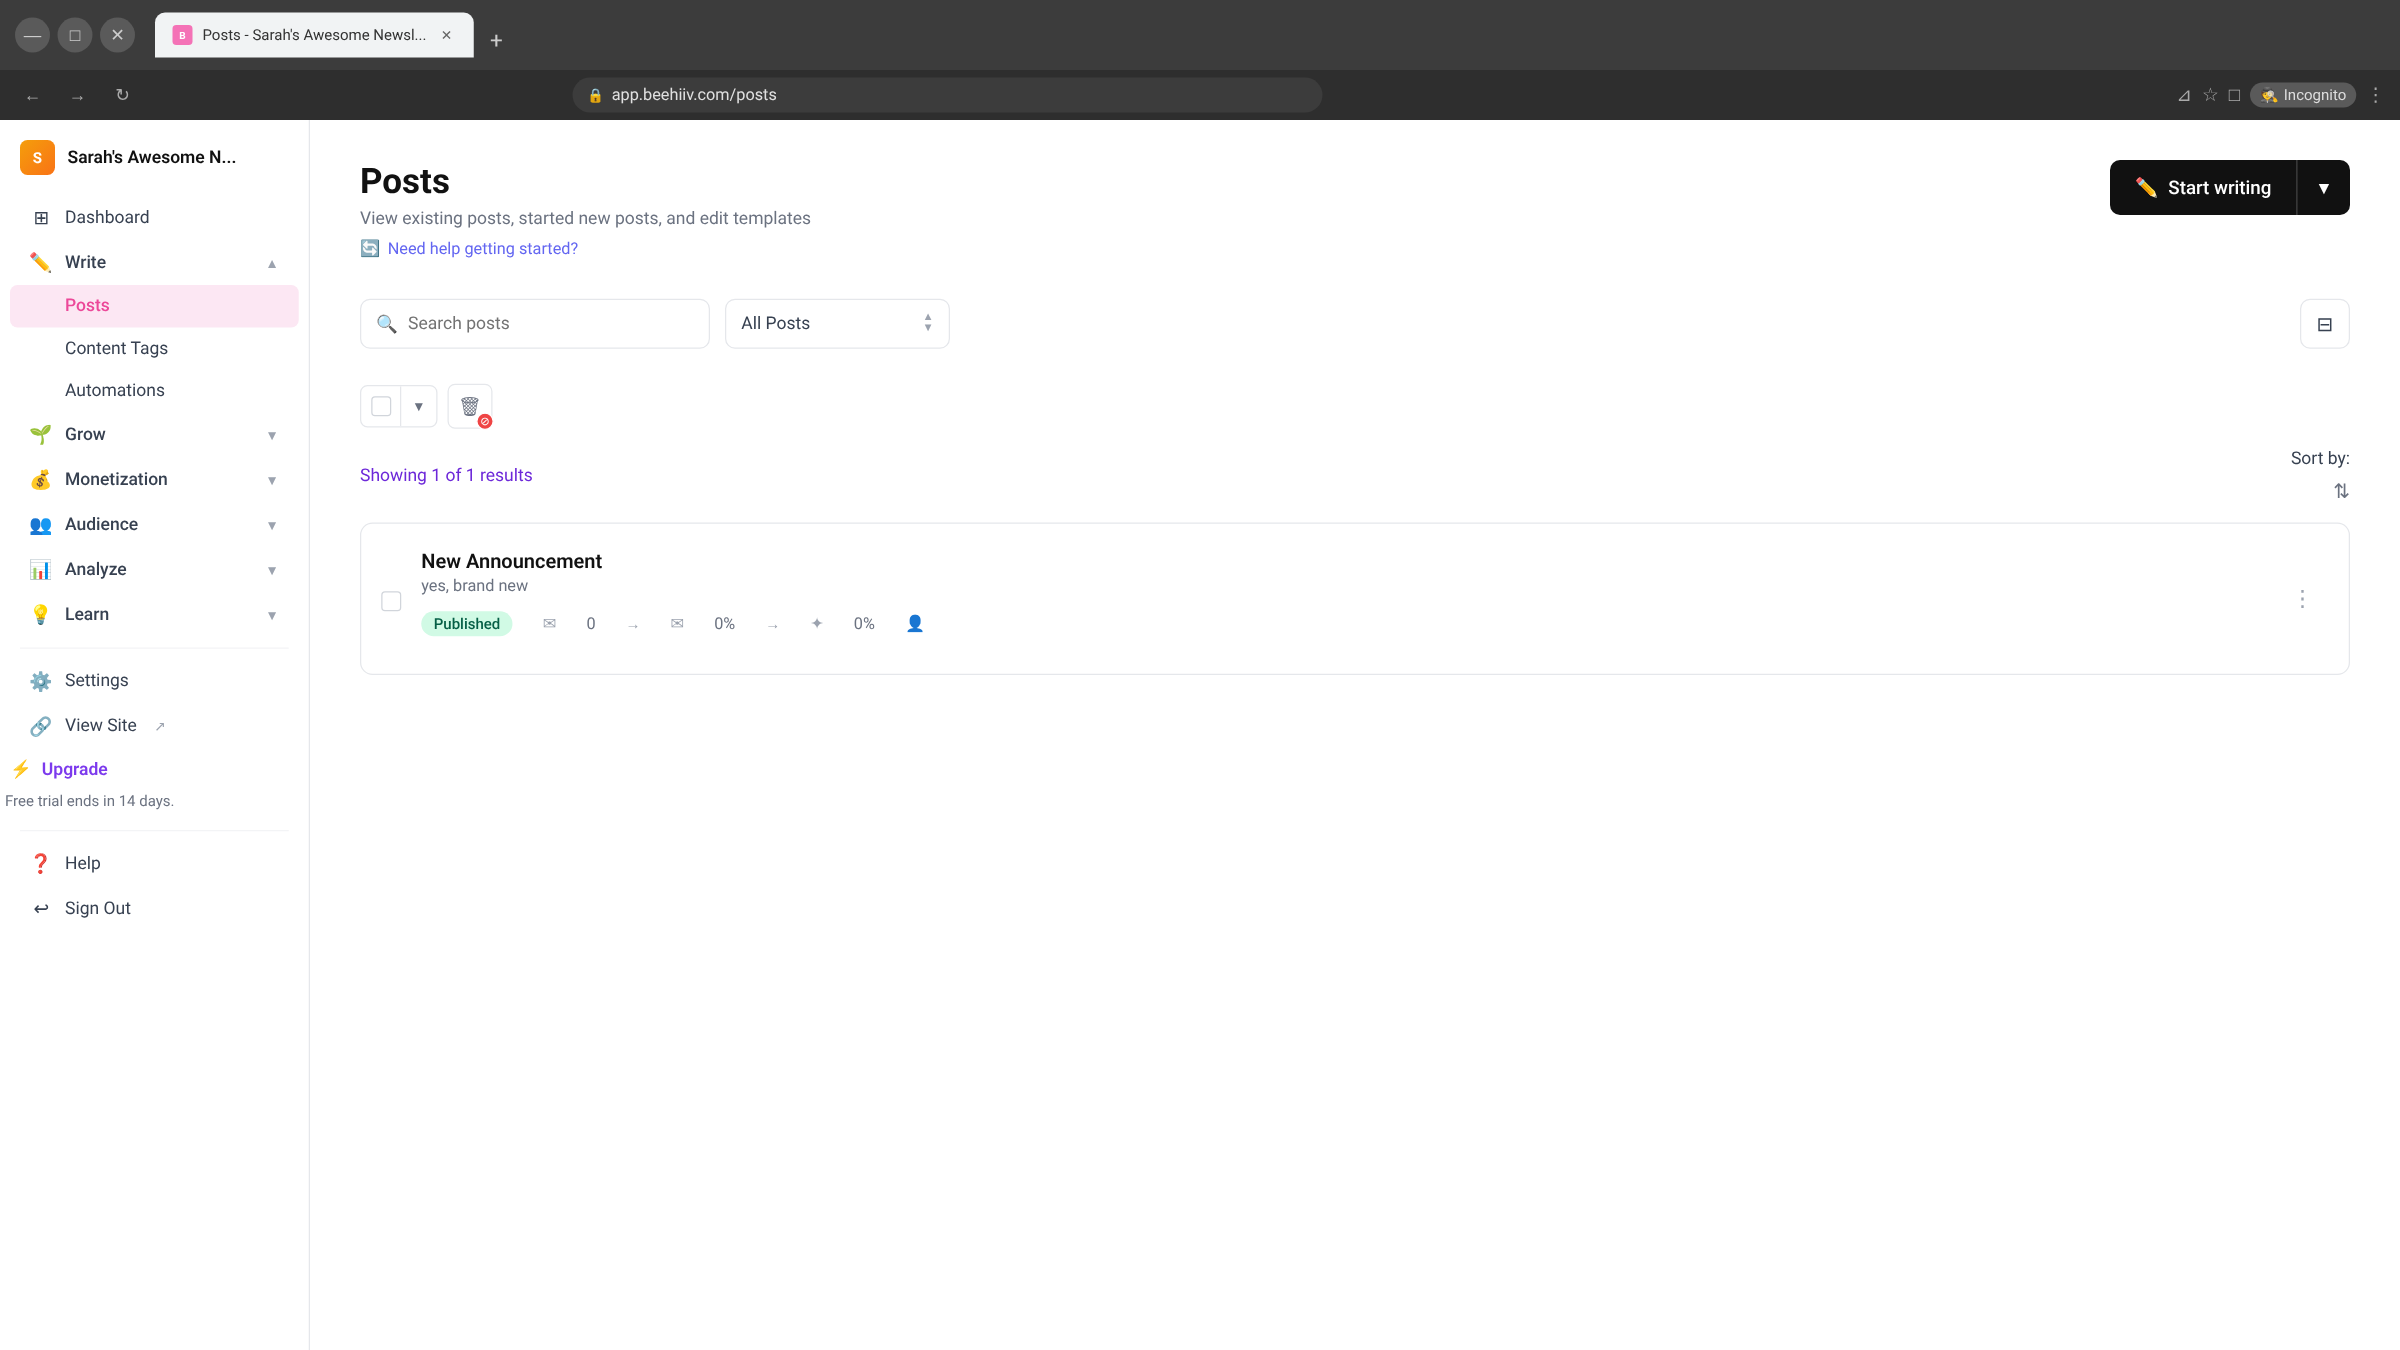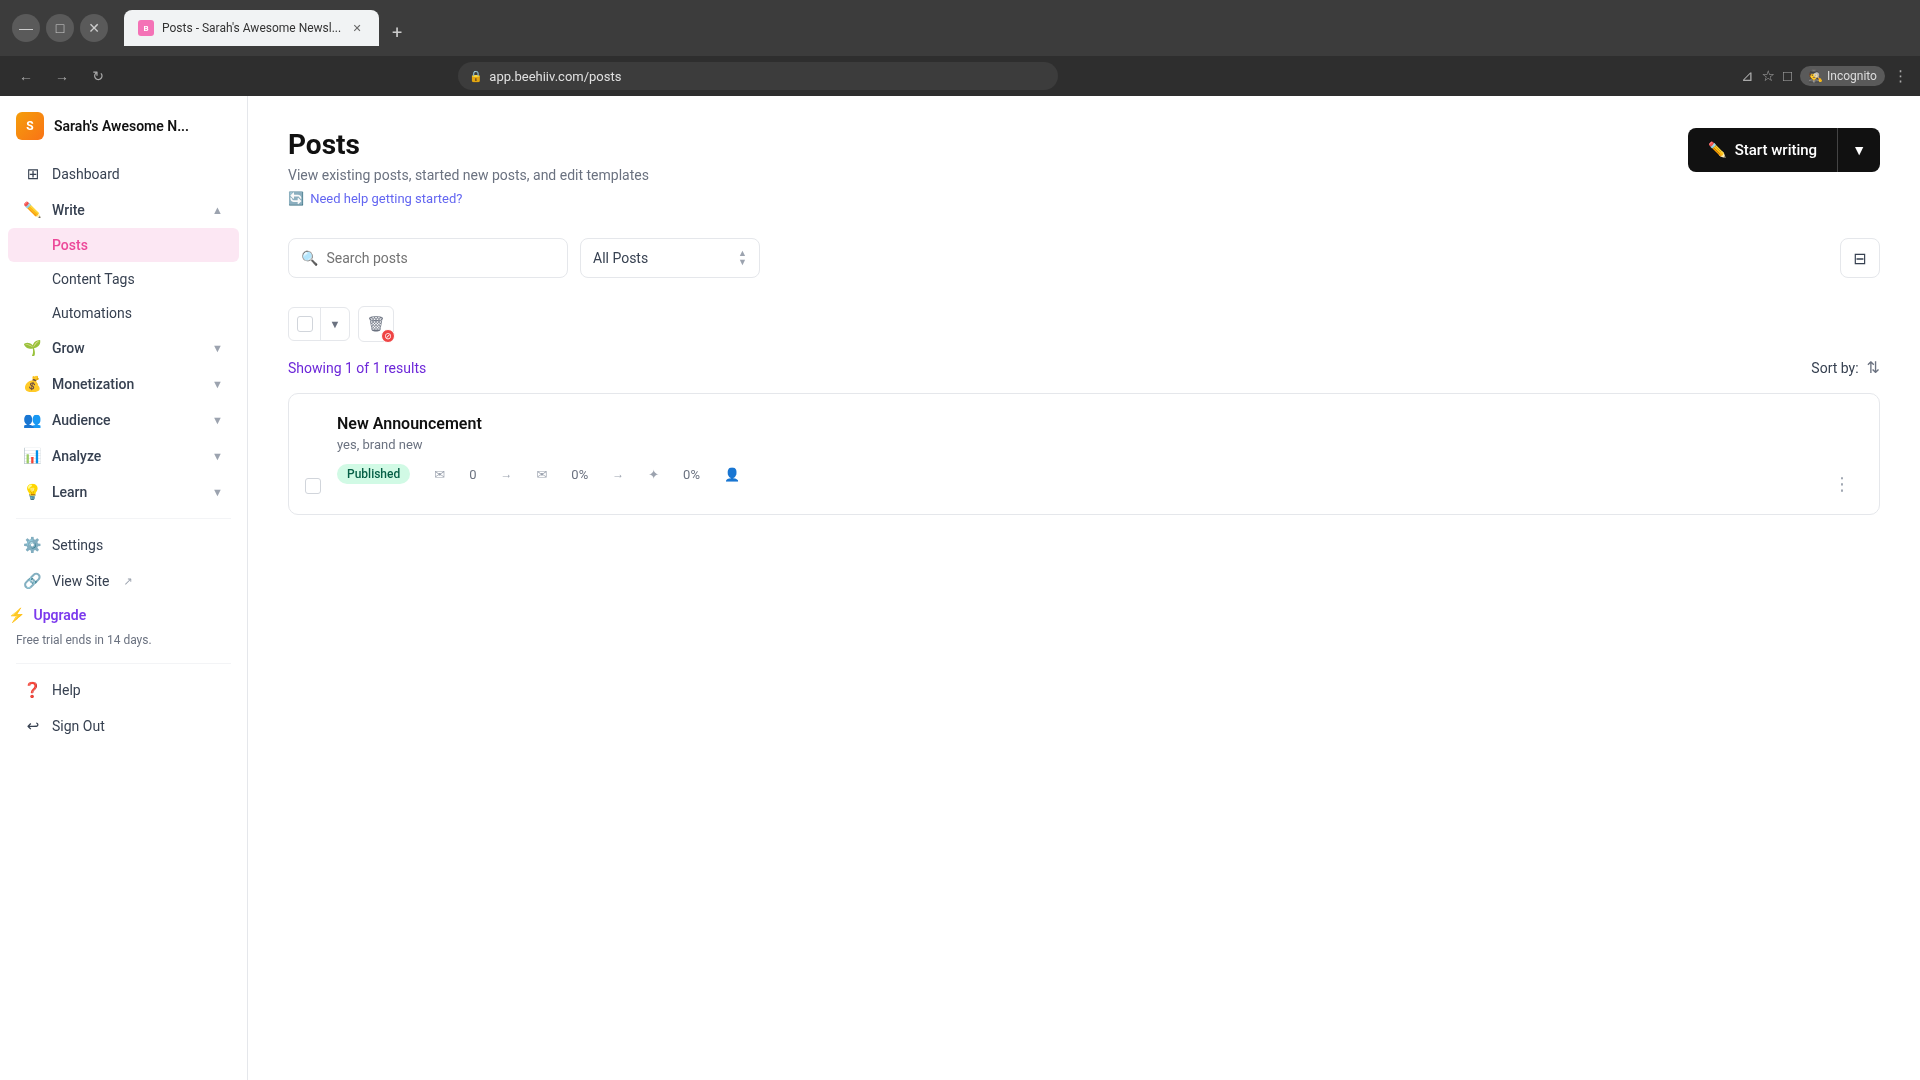--- a/index.html
+++ b/index.html
@@ -198,21 +198,21 @@
       gap: 8px;
       color: #7c3aed;
       font-size: 14px;
       font-weight: 600;
       cursor: pointer;
       padding: 8px 8px;
     }
     .free-trial-text {
       font-size: 12px;
       color: #6b7280;
-      padding: 2px 16px 8px;
+      padding: 2px 4px 8px;
     }
 
     
     .main {
       flex: 1;
       overflow-y: auto;
       padding: 32px 40px;
       background: #fff;
     }
     .page-header {
@@ -390,38 +390,39 @@
       align-items: center;
       justify-content: space-between;
       margin-bottom: 16px;
     }
     .results-count {
       font-size: 14px;
       color: #6d28d9;
     }
     .sort-by {
       display: flex;
-      align-items: center;
+      align-items: flex-end;
       gap: 8px;
       font-size: 14px;
       color: #374151;
       cursor: pointer;
+      flex-direction: column;
     }
     .sort-icon {
       font-size: 16px;
       color: #6b7280;
     }
 
     
     .post-card {
       border: 1px solid #e5e7eb;
       border-radius: 10px;
       padding: 20px 20px 20px 16px;
       display: flex;
-      align-items: flex-end;
+      align-items: center;
       gap: 16px;
       margin-bottom: 12px;
       background: #fff;
     }
     .post-checkbox {
       width: 16px; height: 16px;
       border: 1.5px solid #d1d5db;
       border-radius: 3px;
       flex-shrink: 0;
       margin-top: 4px;

